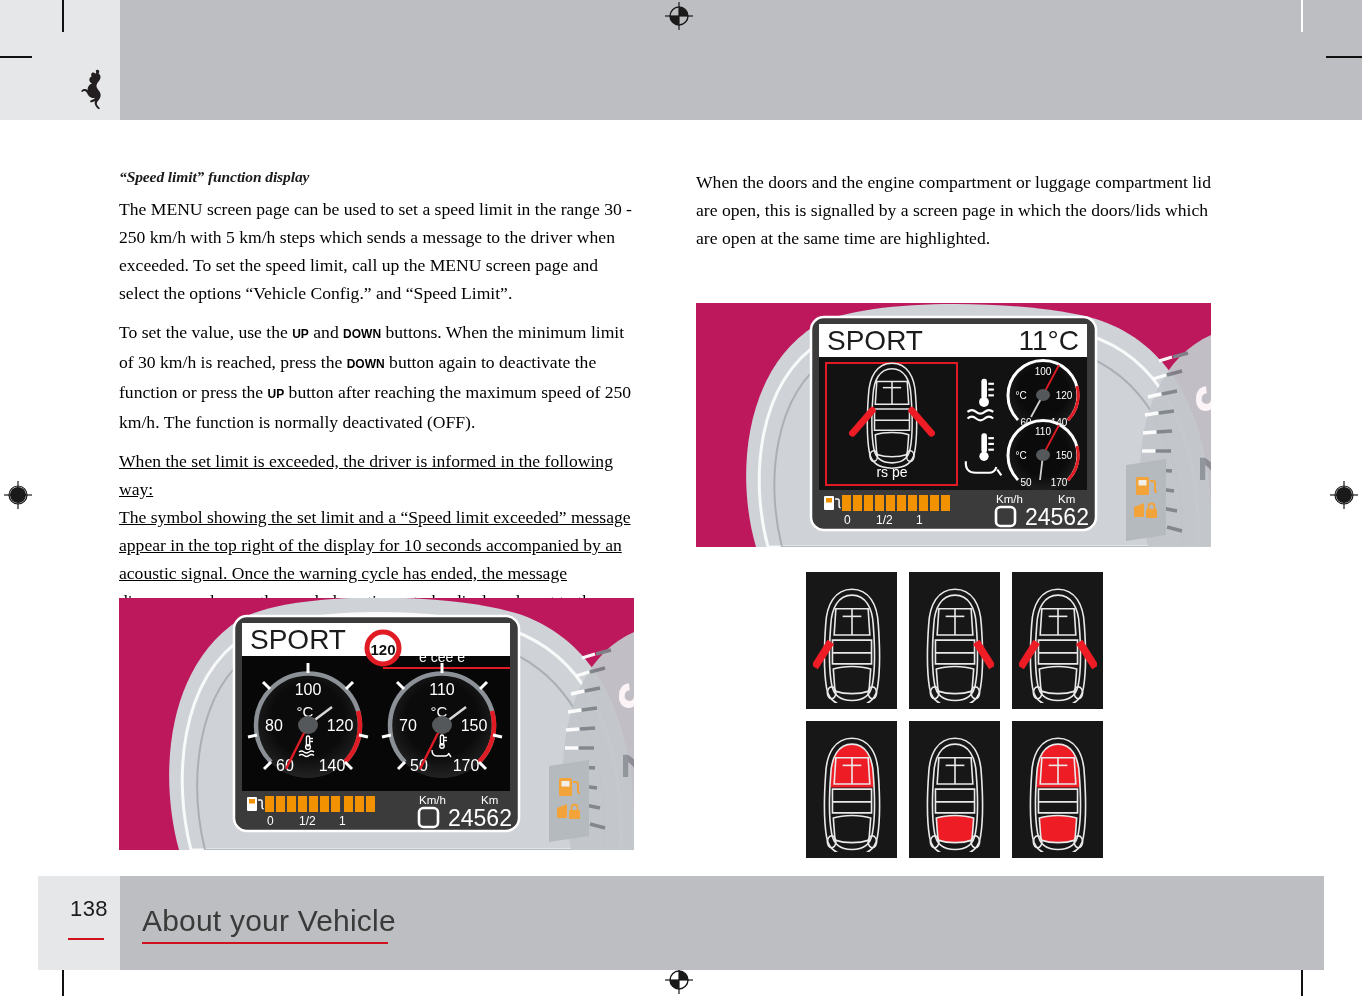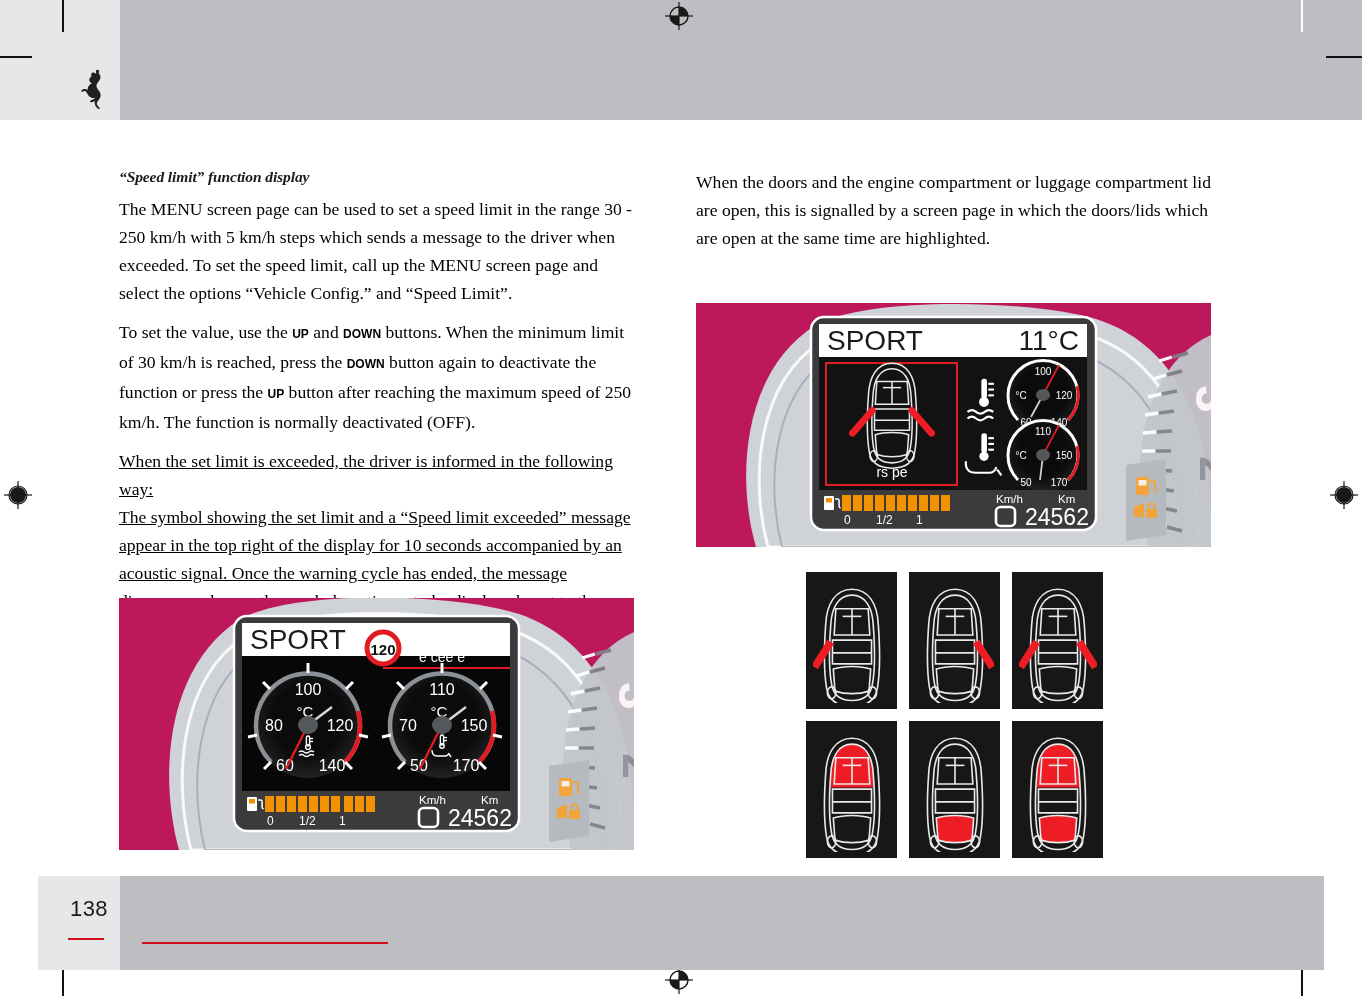--- a/index.html
+++ b/index.html
@@ -588,18 +588,19 @@
             <ellipse cx="24" cy="54" rx="5" ry="7"></ellipse>
         </g>
       </svg>
     </div>
   </div>
 
   <div class="footer-left"></div>
   <div class="footer-right"></div>
   <div class="pagenum">138</div>
   <div class="pagenum-rule"></div>
+  <div class="chapter">About your Vehicle</div>
   <div class="chapter-rule"></div>
 
   <div class="white-strip-left" style="z-index:-1"></div>
   <div class="white-strip-right" style="z-index:-1"></div>
   <div class="white-strip-bottom" style="z-index:-1"></div>
 </div>
 
 </body></html>

